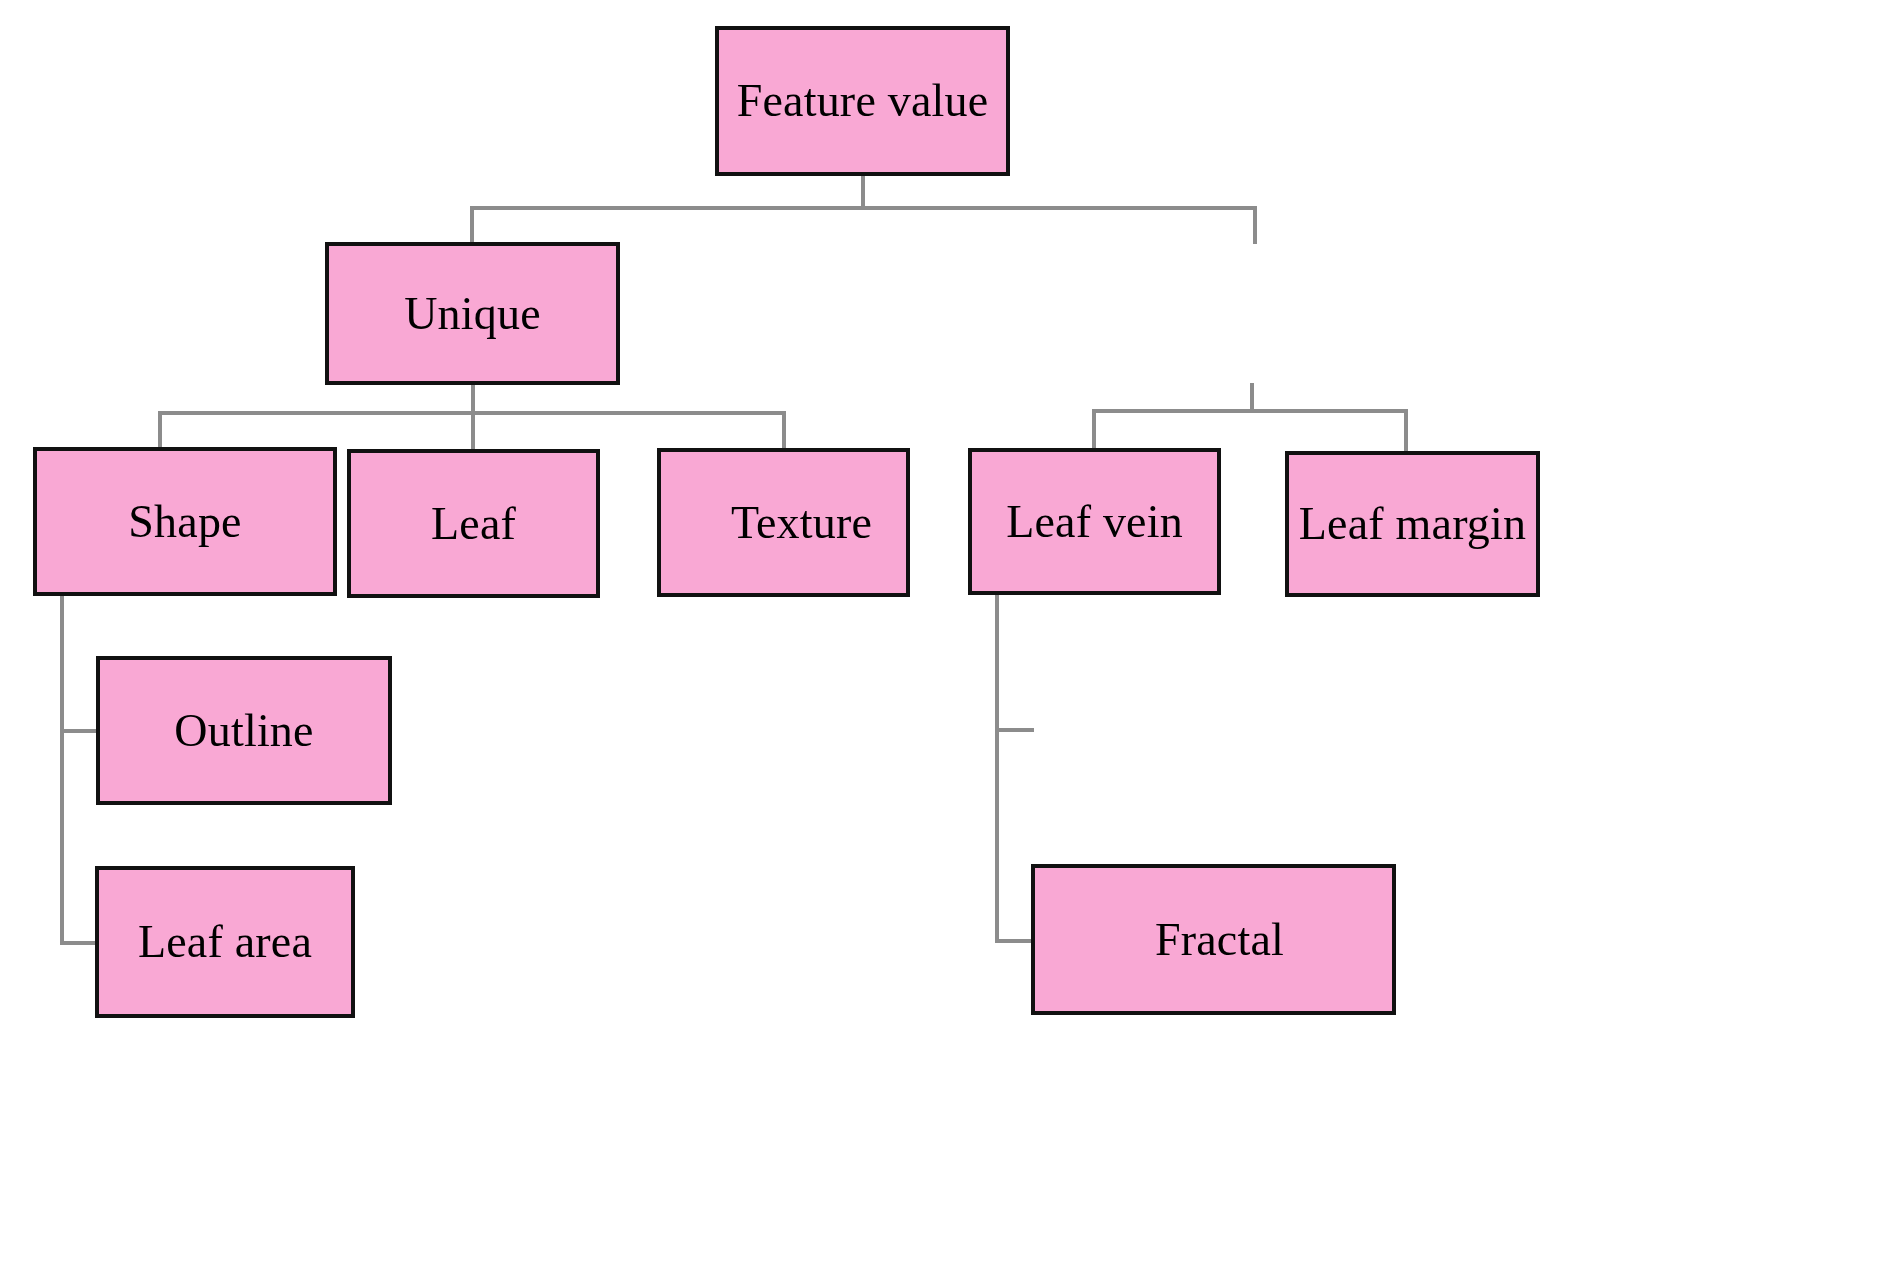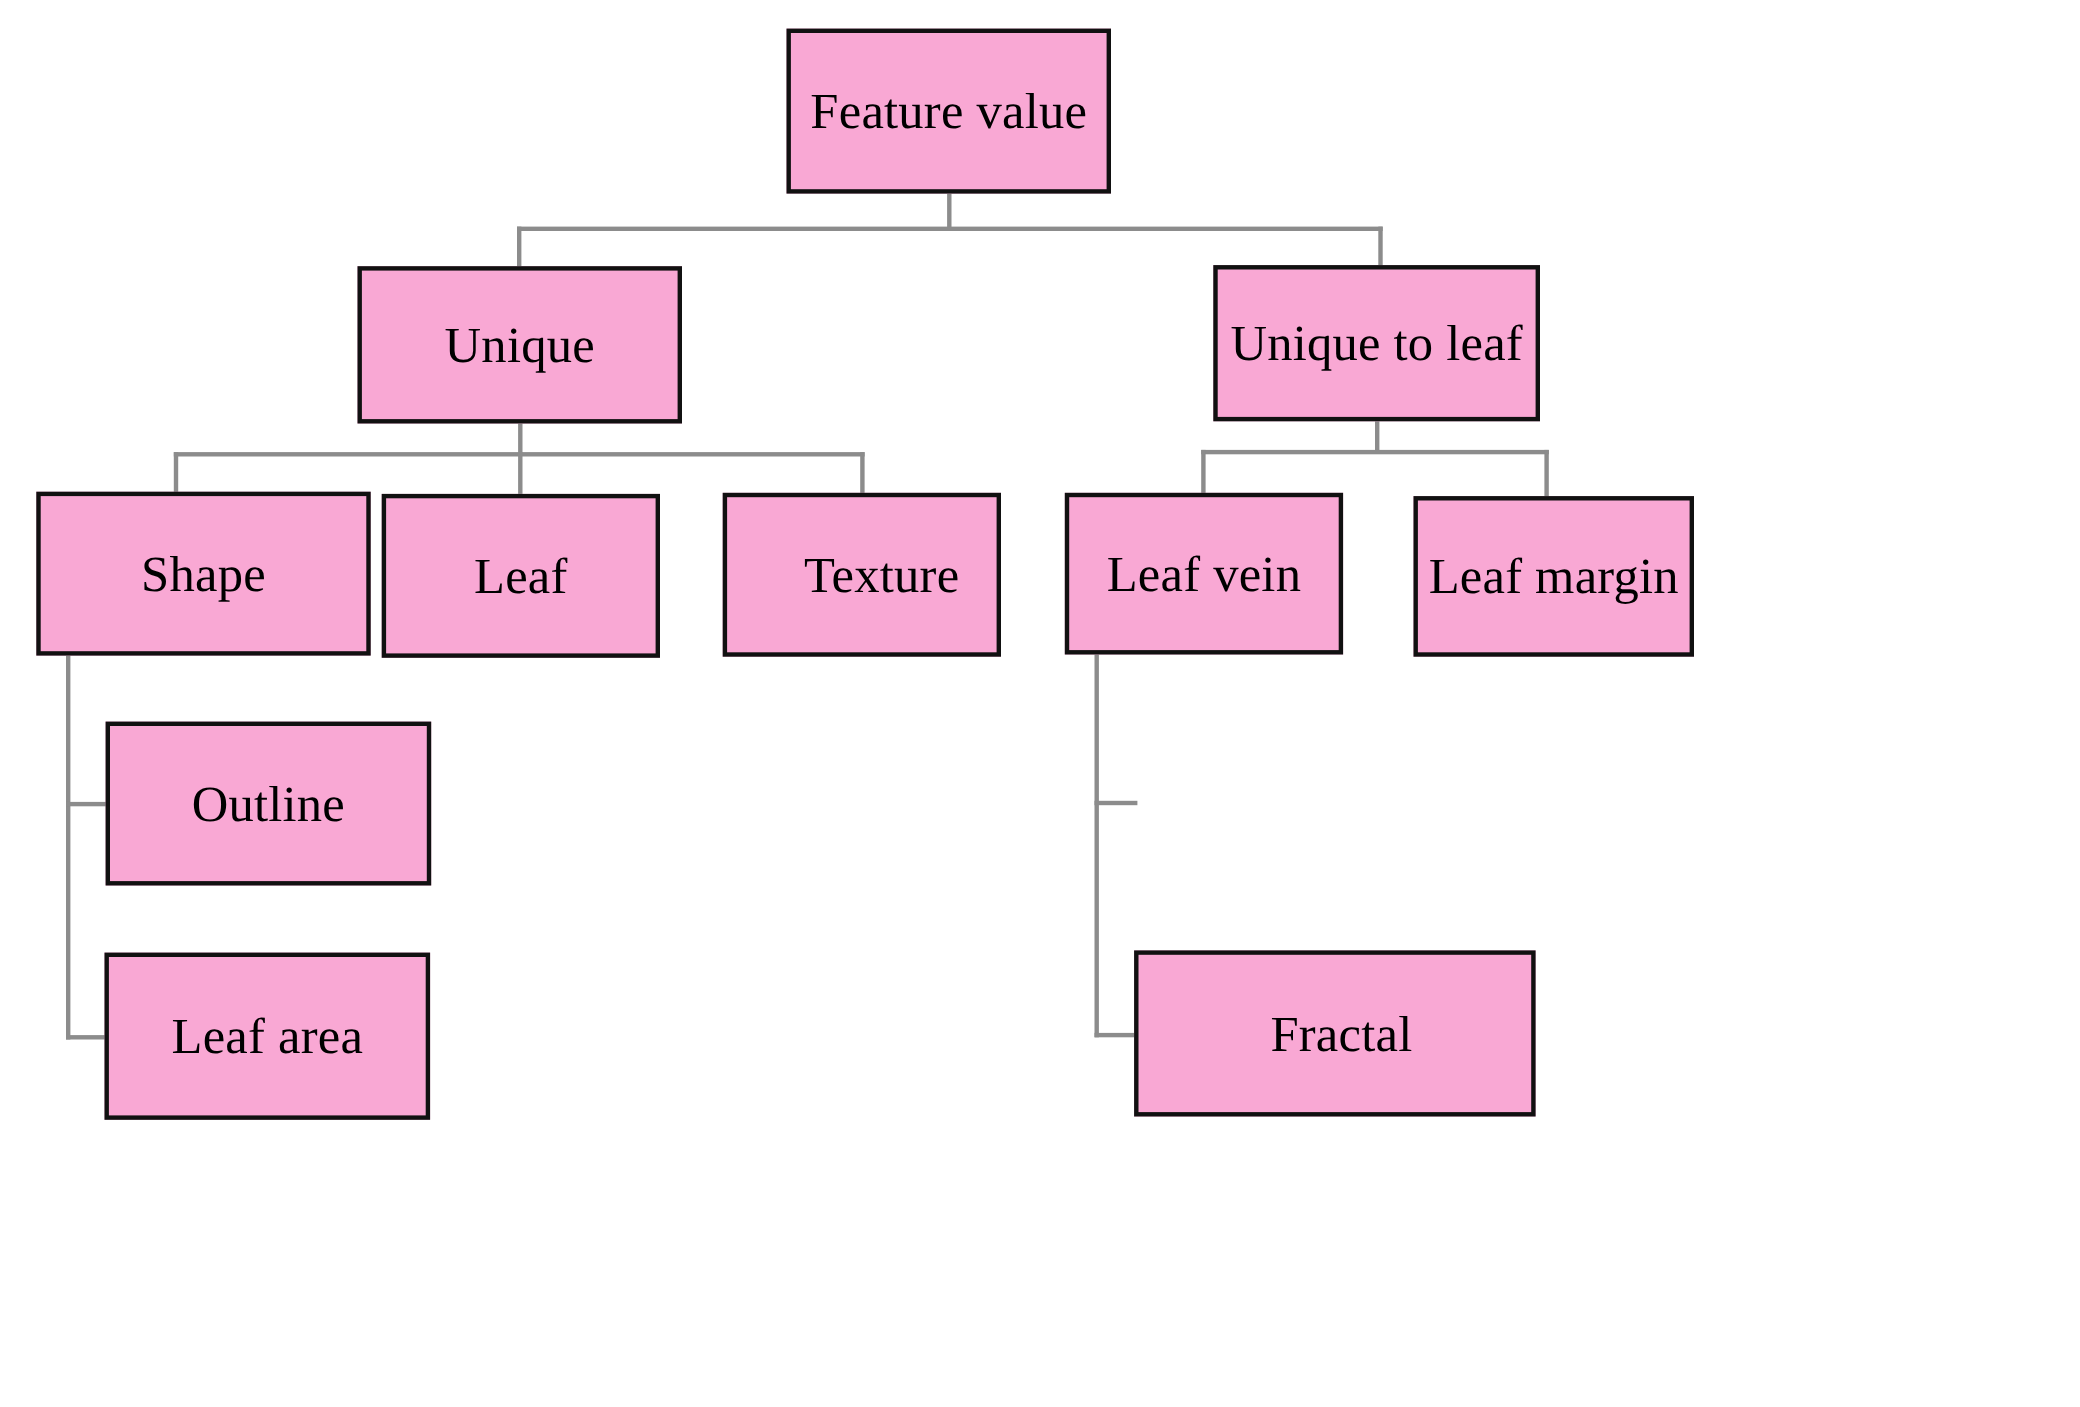--- a/index.html
+++ b/index.html
@@ -80,23 +80,20 @@
   <div class="conn h" style="left:995px; top:939px; width:38px;"></div>
 
   <div class="node" style="left:715px; top:26px; width:295px; height:150px;">
     <span class="lbl">Feature value</span>
   </div>
 
   <div class="node" style="left:325px; top:242px; width:295px; height:143px;">
     <span class="lbl">Unique</span>
   </div>
 
-  <div class="node" style="left:1103px; top:241px; width:297px; height:142px;">
-    <span class="lbl">Unique to leaf</span>
-  </div>
 
   <div class="node" style="left:33px; top:447px; width:304px; height:149px;">
     <span class="lbl">Shape</span>
   </div>
 
   <div class="node" style="left:347px; top:449px; width:253px; height:149px;">
     <span class="lbl">Leaf</span>
   </div>
 
   <div class="node" style="left:657px; top:448px; width:253px; height:149px;padding-left:36px;">
@@ -109,21 +106,21 @@
 
   <div class="node" style="left:1285px; top:451px; width:255px; height:146px;">
     <span class="lbl">Leaf margin</span>
   </div>
 
   <div class="node" style="left:96px; top:656px; width:296px; height:149px;">
     <span class="lbl">Outline</span>
   </div>
 
 
-  <div class="node" style="left:95px; top:866px; width:296px; height:152px;align-items:center;">
+  <div class="node" style="left:95px; top:866px; width:260px; height:152px;align-items:center;">
     <span class="lbl">Leaf area</span>
   </div>
 
   <div class="node" style="left:1031px; top:864px; width:365px; height:151px;padding-left:12px;">
     <span class="lbl">Fractal</span>
   </div>
 
 </div>
 
 </body></html>

